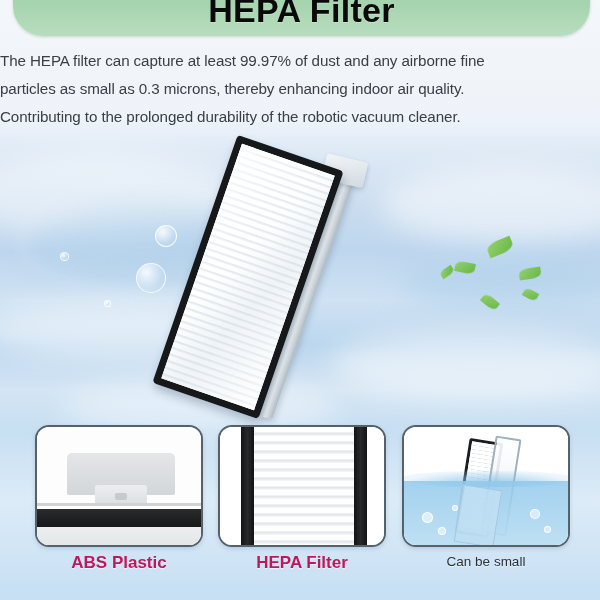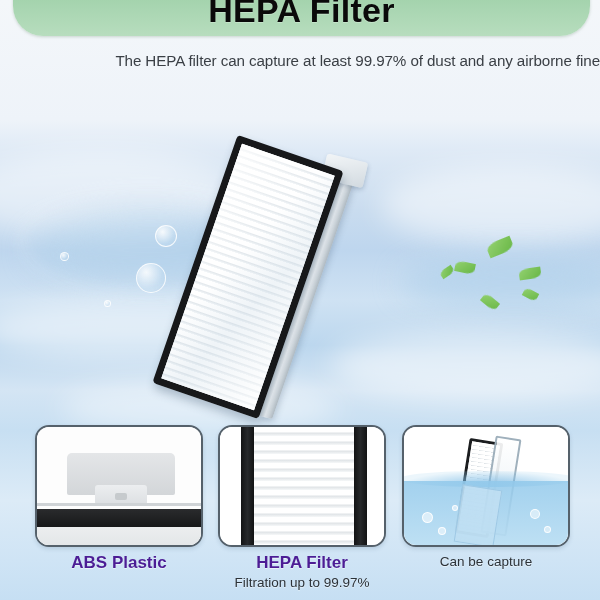--- a/index.html
+++ b/index.html
@@ -35,21 +35,21 @@
   }
   #banner-title {
     font-size:34px; font-weight:bold; color:#0a0a0a;
     letter-spacing:.3px; line-height:1; padding-bottom:9px;
     text-shadow:0 1px 0 rgba(255,255,255,.25);
   }
 
   
   #desc {
     position:absolute; left:0; top:47px; width:600px;
-    text-align:right; color:#3a3f45;
+    text-align:left; color:#3a3f45;
     font-size:15.2px; line-height:28px; letter-spacing:-.1px;
   }
   #desc div { white-space:nowrap; }
 
   
   #hero-wrap {
     position:absolute; left:178px; top:128px; width:260px; height:300px;
   }
   #hero {
     position:absolute; left:14px; top:18px;
@@ -111,21 +111,21 @@
   #card-2 { left:218px; top:425px; }
   #card-3 { left:402px; top:425px; }
 
   .caption {
     position:absolute; width:168px; text-align:center;
   }
   #cap-1 { left:35px;  top:552px; }
   #cap-2 { left:218px; top:552px; }
   #cap-3 { left:402px; top:552px; }
   .cap-title {
-    font-size:17px; font-weight:bold; color:#4c1d95; line-height:21px;
+    font-size:17px; font-weight:bold; color:#be185d; line-height:21px;
     text-shadow:0 1px 1px rgba(255,255,255,.6);
   }
   .cap-sub {
     font-size:13.5px; color:#2c3238; line-height:19px;
     text-shadow:0 1px 1px rgba(255,255,255,.6);
   }
 
   
   .abs-bg { position:absolute; inset:0; background:#fdfdfd; }
   .abs-plate {
@@ -227,20 +227,22 @@
   <div class="leaf" style="left:481px; top:297px; width:18px; height:10px; transform:rotate(40deg);"></div>
   <div class="leaf" style="left:440px; top:268px; width:14px; height:8px;  transform:rotate(-34deg);"></div>
 </div>
 
 <div id="banner">
   <div id="banner-title">HEPA Filter</div>
 </div>
 
 <div id="desc">
   <div>The HEPA filter can capture at least 99.97% of dust and any airborne fine</div>
+  <div>particles as small as 0.3 microns, thereby enhancing indoor air quality.</div>
+  <div>Contributing to the prolonged durability of the robotic vacuum cleaner.</div>
 </div>
 
 <div id="hero-wrap">
   <div id="hero">
     <div class="hero-side"></div>
     <div class="hero-tab"></div>
     <div class="hero-body">
       <div class="hero-media"></div>
       <div class="hero-sheen"></div>
     </div>
@@ -278,17 +280,16 @@
   <div class="wb" style="left:126px; bottom:26px; width:10px; height:10px; background:rgba(255,255,255,.5);"></div>
   <div class="wb" style="left:140px; bottom:12px; width:7px;  height:7px;  background:rgba(255,255,255,.45);"></div>
   <div class="wb" style="left:48px;  bottom:34px; width:6px;  height:6px;  background:rgba(255,255,255,.5);"></div>
 </div>
 
 <div class="caption" id="cap-1">
   <div class="cap-title">ABS Plastic</div>
 </div>
 <div class="caption" id="cap-2">
   <div class="cap-title">HEPA Filter</div>
-  <div class="cap-sub">Filtration up to 99.97%</div>
 </div>
 <div class="caption" id="cap-3">
-  <div class="cap-sub">Can be capture</div>
+  <div class="cap-sub">Can be small</div>
 </div>
 
 </body></html>

